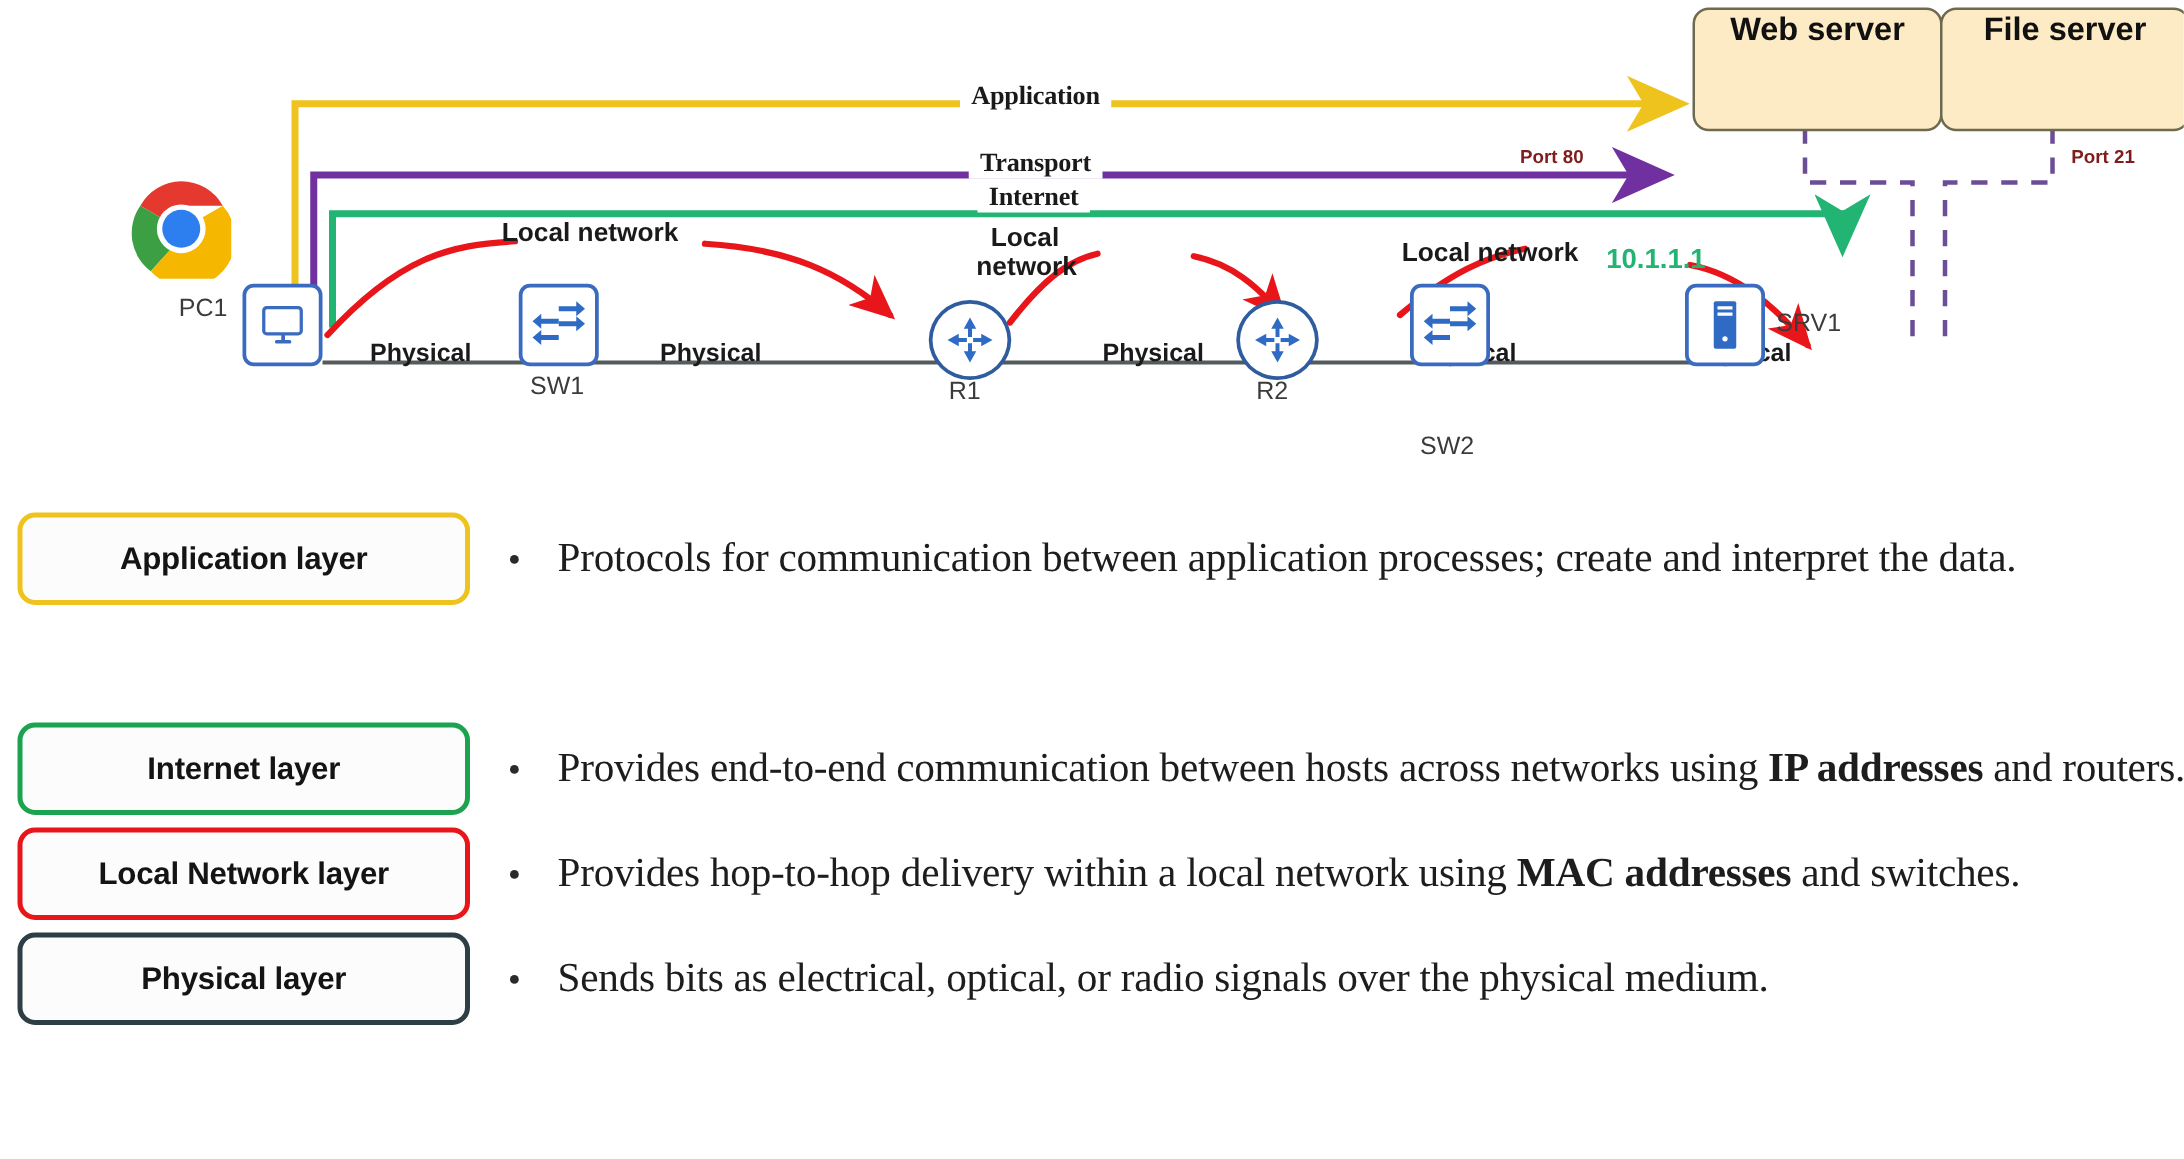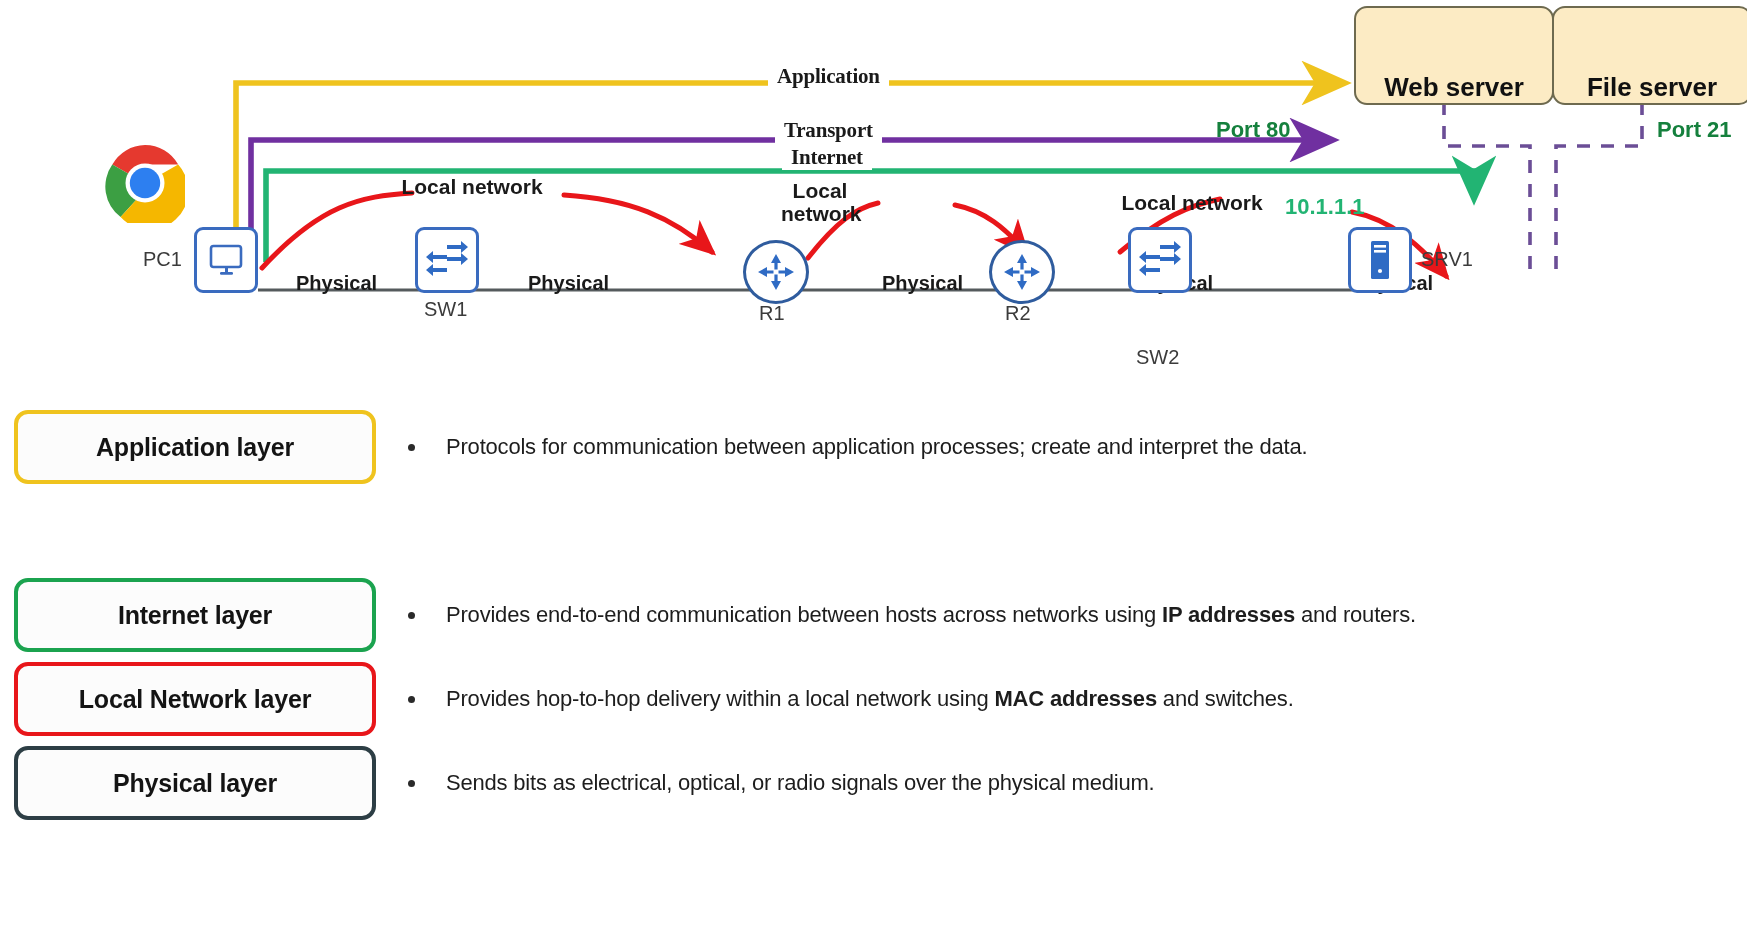--- a/index.html
+++ b/index.html
@@ -44,22 +44,22 @@
     font-size: 20px;
     color: #3b3b3b;
   }
   .lbl-phys {
     font-weight: bold;
     font-size: 20px;
     color: #1a1a1a;
   }
   .lbl-port {
     font-weight: bold;
-    font-size: 22px;
-    color: #15803d;
+    font-size: 15px;
+    color: #7f1d1d;
   }
   .lbl-ip {
     font-weight: bold;
     font-size: 22px;
     color: #22B473;
   }
   .lbl-local {
     font-weight: bold;
     font-size: 21px;
     color: #1a1a1a;
@@ -67,21 +67,21 @@
     line-height: 1.08;
     white-space: normal;
   }
   
   .srvbox {
     position: absolute;
     background: #FCEBC4;
     border: 2.5px solid #6E6A4F;
     border-radius: 13px;
     display: flex;
-    align-items: flex-end;
+    align-items: flex-start;
     justify-content: center;
     font-weight: bold;
     font-size: 26px;
     color: #111111;
   }
   
   .dev {
     position: absolute;
   }
   .dev-sq {
@@ -133,24 +133,25 @@
   .lgbox span {
     font-weight: bold;
     font-size: 25px;
     color: #141414;
     letter-spacing: -0.2px;
   }
   .lgdesc {
     display: flex;
     align-items: center;
     margin-left: 32px;
-    font-size: 22px;
+    font-size: 33px;
     color: #1d1d1d;
     white-space: nowrap;
     letter-spacing: -0.2px;
+    font-family: Liberation Serif, serif;
   }
   .lgdot {
     width: 7px;
     height: 7px;
     border-radius: 50%;
     background: #2a2a2a;
     margin-right: 31px;
     flex: none;
   }
   .lgdesc b { font-weight: bold; }
@@ -249,21 +250,21 @@
     </svg>
   </div>
 
   <div class="dev dev-sq" style="left:194px; top:227px; width:64px; height:66px;">
     <svg width="42" height="42" viewBox="0 0 42 42">
       <rect x="6" y="7" width="30" height="21" rx="2.5" fill="#ffffff" stroke="#3A6BBF" stroke-width="2.6"></rect>
       <rect x="15" y="33" width="13" height="2.8" rx="1.2" fill="#3A6BBF"></rect>
       <rect x="20" y="28" width="3" height="5" fill="#3A6BBF"></rect>
     </svg>
   </div>
-  <div class="lbl lbl-dev" style="left:143px; top:248px;">PC1</div>
+  <div class="lbl lbl-dev" style="left:143px; top:236px;">PC1</div>
 
   <div class="dev dev-sq" style="left:415px; top:227px; width:64px; height:66px;">
     <svg width="44" height="40" viewBox="0 0 44 40">
       <g fill="#2F6BC4">
         <path d="M22 5 L36 5 L36 1 L43 7 L36 13 L36 9 L22 9 Z"></path>
         <path d="M22 15 L8 15 L8 11 L1 17 L8 23 L8 19 L22 19 Z"></path>
         <path d="M22 17 L36 17 L36 13 L43 19 L36 25 L36 21 L22 21 Z"></path>
         <path d="M22 28 L8 28 L8 24 L1 30 L8 36 L8 32 L22 32 Z"></path>
       </g>
     </svg>

